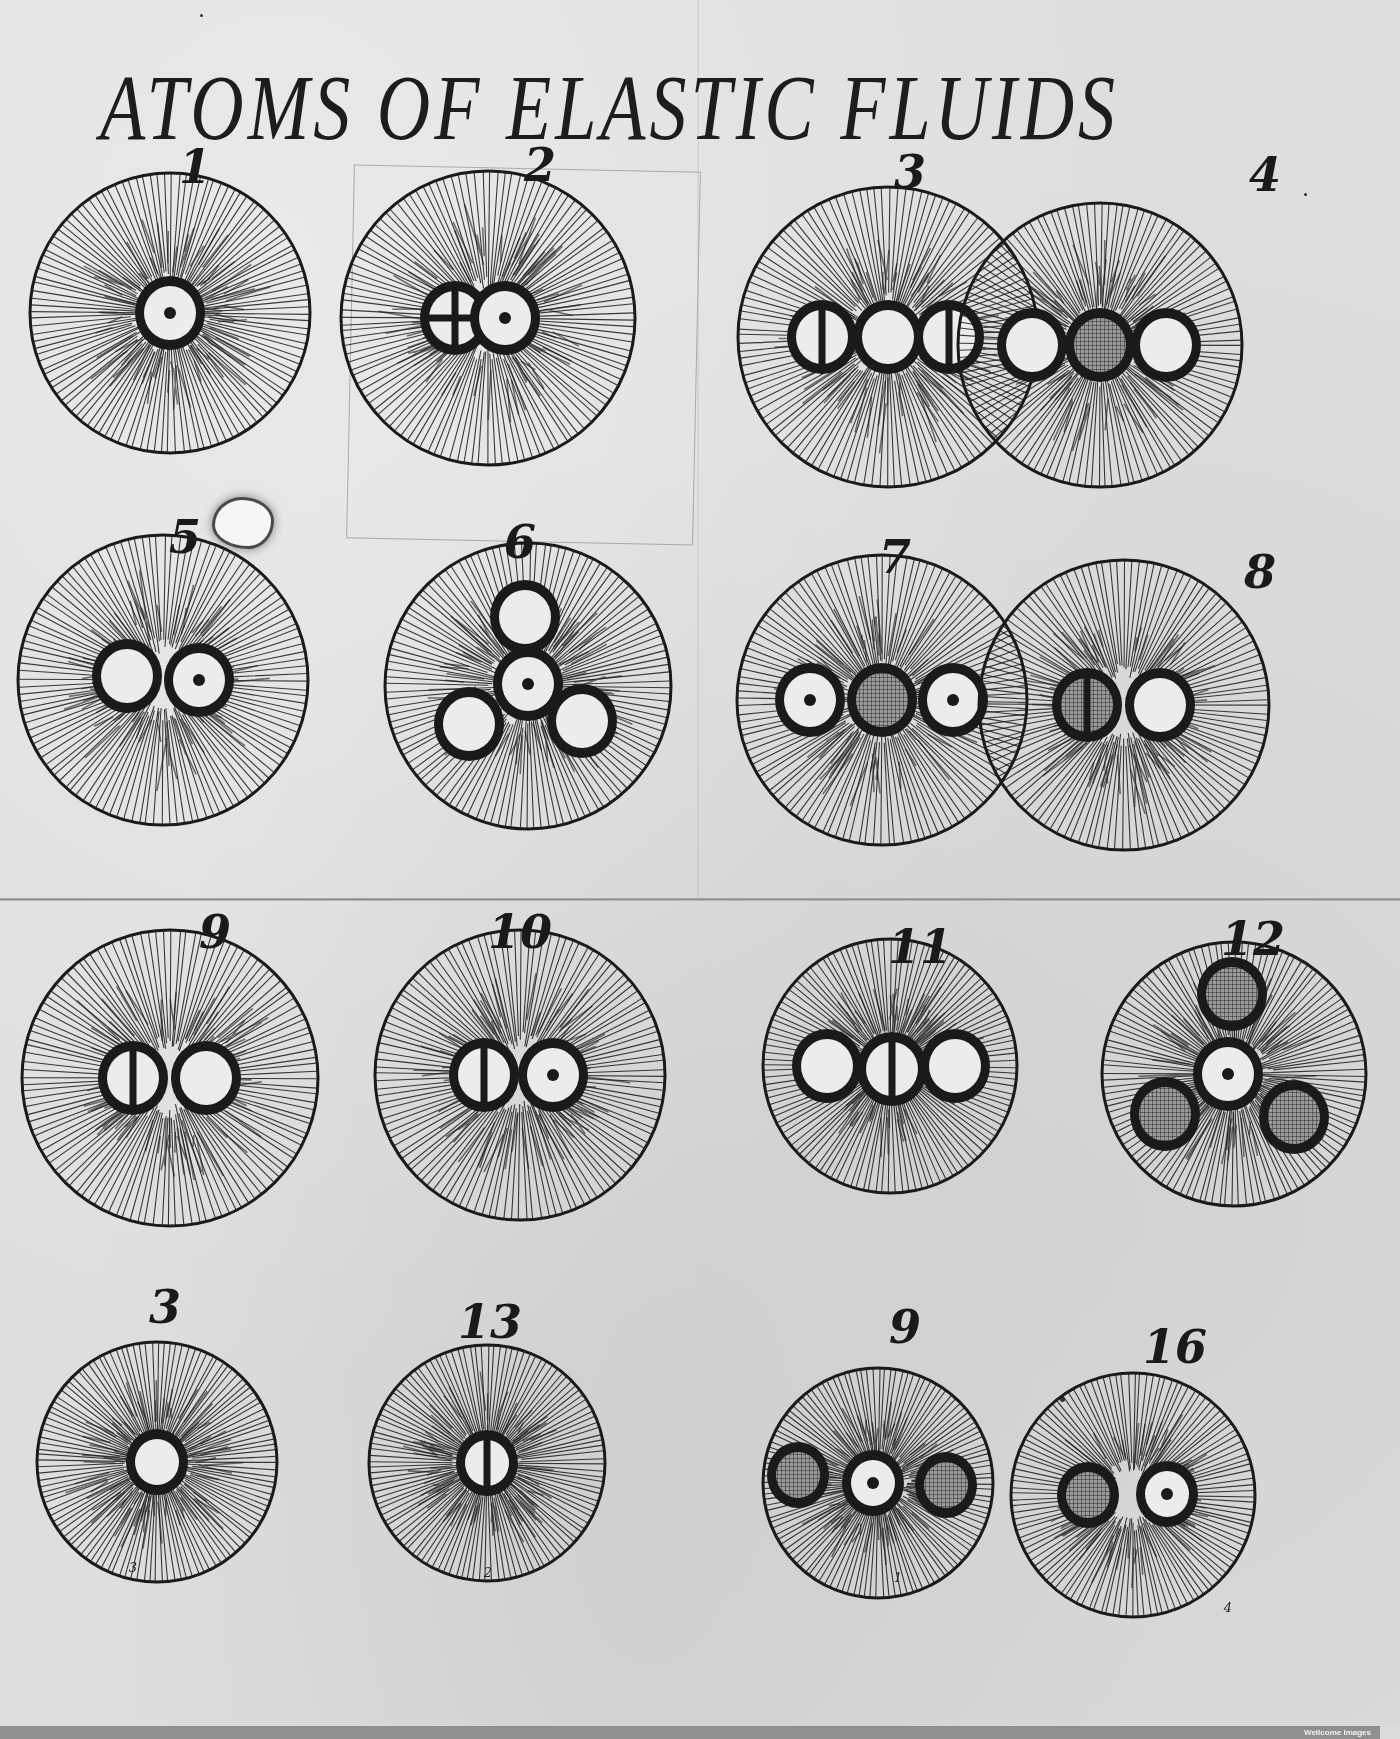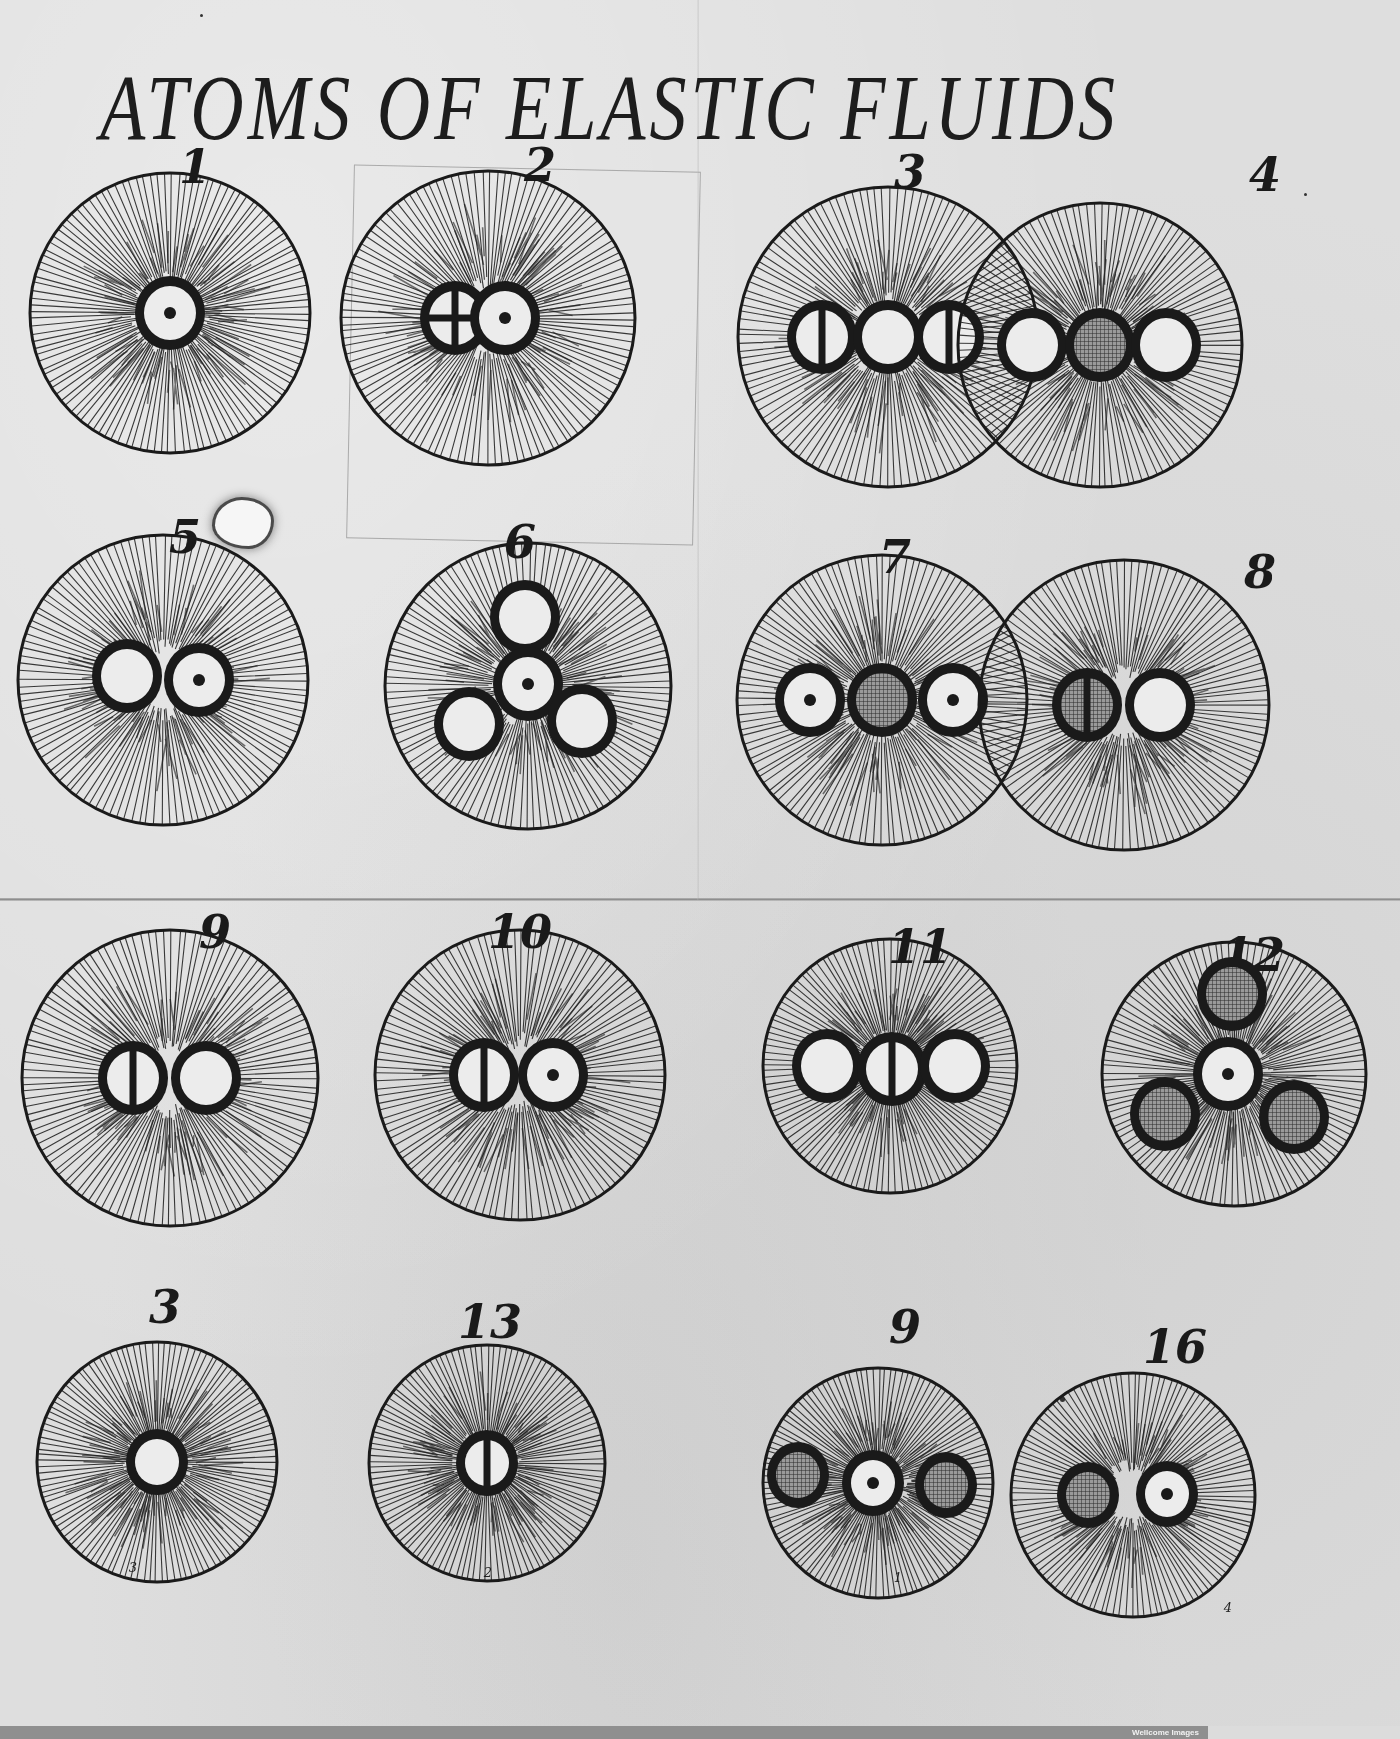--- a/index.html
+++ b/index.html
@@ -48,21 +48,21 @@
     font-size:13px; color:#222; transform:translateX(-50%);
   }
   .atom { position:absolute; }
   .burn {
     position:absolute; left:215px; top:500px; width:56px; height:46px;
     background:#f6f6f6;
     border-radius:48% 52% 40% 60% / 55% 45% 55% 45%;
     box-shadow:0 0 0 3px #4a4a4a, 0 0 8px 4px rgba(60,60,60,0.5);
   }
   .footer {
-    position:absolute; left:0; top:1726px; width:1208px; height:13px;
+    position:absolute; left:0; top:1726px; width:1380px; height:13px;
     background:#8f8f8f;
   }
   .credit {
     position:absolute; right:9px; top:0; line-height:13px;
     font-family:"Liberation Sans", sans-serif; font-size:8px; color:#f2f2f2;
     font-weight:bold;
   }
   .speck { position:absolute; width:3px; height:3px; border-radius:50%; background:#333; }
 </style>
 </head>
@@ -348,21 +348,21 @@
         <g>
           <ellipse cx="135" cy="136" rx="35" ry="37" fill="#1a1a1a"></ellipse>
           <ellipse cx="135" cy="136" rx="26" ry="27" fill="#ececec"></ellipse>
           <rect x="131.5" y="107" width="7" height="58" fill="#1a1a1a"></rect>
         </g>
         <g>
           <ellipse cx="198" cy="133" rx="35" ry="37" fill="#1a1a1a"></ellipse>
           <ellipse cx="198" cy="133" rx="26" ry="27" fill="#ececec"></ellipse>
         </g>
       </svg>
-      <div class="num" style="left: 1253px; top: 912px; margin-top: 16px;">12</div>
+      <div class="num" style="left: 1253px; top: 912px;">12</div>
       <svg width="276" height="276" class="atom" style="left: 1096px; top: 936px;">
         <defs>
           <pattern id="hatch11" width="4" height="4" patternUnits="userSpaceOnUse">
             <rect width="4" height="4" fill="#9a9a9a"></rect>
             <path d="M0 0H4M0 0V4" stroke="#2a2a2a" stroke-width="1"></path>
           </pattern>
         </defs>
         <g>
           <path d="M163.4 138.5L269.0 140.5M163.2 139.6L268.7 146.1M172.4 142.3L268.0 154.3M165.0 142.5L267.2 159.7M168.6 144.5L266.1 165.4M161.3 144.4L264.4 172.5M167.3 147.9L262.1 179.8M161.0 147.3L259.4 187.3M164.8 150.1L257.4 191.9M160.6 149.8L254.1 198.6M161.2 151.7L250.7 204.8M157.9 151.2L247.3 210.2M163.9 157.3L243.0 216.4M159.1 155.2L239.6 220.7M159.0 157.7L233.7 227.5M155.4 155.7L230.0 231.3M158.7 160.9L225.6 235.4M159.0 164.2L219.9 240.3M151.9 157.9L213.0 245.4M152.6 161.1L208.1 248.7M151.5 162.1L201.9 252.4M153.8 170.2L195.7 255.6M153.3 172.5L191.1 257.8M149.1 168.1L183.5 260.8M148.2 169.7L178.3 262.7M146.6 172.6L169.5 265.2M145.4 173.7L164.7 266.3M143.7 175.1L157.7 267.5M140.5 164.3L150.5 268.4M139.0 168.0L142.3 268.9M137.4 176.2L136.0 269.0M135.8 169.0L128.6 268.7M134.3 171.9L124.0 268.2M133.8 162.2L115.6 267.1M129.2 176.1L108.7 265.7M128.1 174.7L103.9 264.5M127.2 169.9L96.0 262.1M129.2 160.5L90.3 260.0M125.3 166.4L84.4 257.5M119.8 172.6L77.0 253.9M118.0 171.4L70.7 250.4M118.7 166.9L65.3 247.0M120.0 162.5L60.4 243.5M121.8 157.5L54.4 238.8M112.0 166.0L48.7 233.9M117.5 157.8L43.9 229.1M110.9 162.3L40.5 225.5M113.9 157.4L35.9 220.0M106.4 160.5L31.2 213.9M113.0 153.9L27.4 208.2M108.1 154.5L23.3 201.3M106.7 153.3L20.4 195.7M114.0 148.5L18.0 190.6M103.2 150.9L15.2 183.6M101.8 149.0L12.7 176.2M107.5 145.7L11.0 170.1M109.2 144.0L9.8 164.8M101.3 143.6L8.5 157.8M103.4 141.5L7.7 151.3M105.9 139.5L7.1 144.1M100.0 137.9L7.0 137.5M112.4 136.2L7.3 128.8M103.5 134.3L7.8 124.0M108.5 132.7L9.0 115.0M113.3 132.6L10.0 110.0M112.4 131.1L11.5 103.9M105.8 126.8L14.2 95.2M102.1 123.6L16.4 89.3M111.8 126.0L18.9 83.5M116.7 126.9L21.9 77.4M117.4 125.9L25.1 71.5M112.3 120.8L29.1 65.2M108.7 115.9L33.4 59.1M112.3 116.5L37.5 53.9M110.1 111.9L42.3 48.6M117.2 116.7L46.4 44.4M121.0 119.0L50.7 40.3M123.0 119.0L56.8 35.2M123.9 117.9L62.5 30.9M118.6 107.0L68.6 26.9M125.1 115.5L72.7 24.4M126.5 114.5L80.4 20.4M128.1 115.4L85.3 18.1M126.7 107.3L92.7 15.1M130.6 115.0L97.7 13.4M131.4 112.1L105.5 11.1M131.3 104.5L112.5 9.5M132.5 98.8L119.8 8.3M134.8 106.0L124.9 7.7M136.5 102.6L132.3 7.1M138.3 107.8L139.5 7.0M139.9 107.7L146.3 7.3M140.9 112.2L152.5 7.8M143.5 105.4L159.7 8.8M144.0 112.0L167.5 10.4M145.3 112.1L173.5 11.9M150.2 102.6L180.8 14.2M147.7 113.5L186.2 16.2M149.6 112.9L193.0 19.1M153.1 108.7L198.1 21.6M155.8 108.3L205.3 25.6M156.8 110.1L211.3 29.4M152.9 118.2L216.7 33.3M153.9 118.4L220.6 36.4M161.1 112.9L226.6 41.5M162.5 114.4L232.3 47.1M164.4 114.9L236.6 51.7M165.2 116.8L241.3 57.4M166.1 118.3L245.3 62.9M170.0 118.1L249.2 68.8M159.0 126.1L251.9 73.4M165.6 124.0L254.8 78.7M173.2 122.6L257.9 85.3M160.7 129.4L260.6 91.8M166.0 129.4L263.2 99.6M163.8 131.5L265.1 106.2M161.8 133.4L266.7 113.3M172.1 132.9L267.6 118.6M177.2 133.9L268.3 124.5M167.2 136.9L268.9 133.2" stroke="#1a1a1a" stroke-width="1.1" stroke-opacity="0.85"></path>
           <path d="M134.8 191.2L130.8 214.2M115.8 182.5L89.8 222.2M178.5 142.4L220.5 139.7M174.0 140.2L206.5 149.0M133.4 179.5L129.1 214.2M84.0 138.9L42.4 140.2M135.9 182.4L125.7 228.0M134.4 95.6L128.9 77.6M154.4 185.6L153.4 199.2M184.5 166.0L211.5 177.8M159.5 88.1L176.1 59.0M156.0 193.6L161.5 219.9M101.8 118.3L75.8 104.2M92.5 111.2L57.3 88.7M92.5 109.1L75.3 97.5M152.6 107.2L161.9 76.2M165.4 167.4L180.2 186.3M100.8 150.2L79.5 154.8M165.2 116.1L181.1 99.6M93.9 128.2L56.4 123.9M165.7 105.6L199.4 76.4M171.1 106.2L193.7 89.6M169.9 108.5L191.2 90.3M172.2 116.9L186.2 104.2M165.8 105.3L180.1 85.7M137.2 175.3L138.6 208.6M123.8 107.2L122.1 94.1M186.9 113.8L224.6 99.8M132.5 83.0L136.7 67.9M136.7 190.6L131.9 224.7M169.5 185.1L176.5 195.4M99.0 163.8L66.0 193.3M127.5 93.6L127.6 79.2M103.6 100.0L87.4 82.8M113.2 169.9L91.8 193.9M164.0 170.3L184.3 196.5M100.1 152.7L79.2 159.9M118.0 105.3L102.3 76.4M108.0 108.2L75.7 79.4M110.2 92.2L99.9 69.1M101.5 160.6L83.5 178.4M140.1 188.4L137.7 211.6M108.9 164.3L82.6 188.9M116.2 86.2L97.7 47.0M174.3 158.6L208.9 182.8M116.9 89.7L104.9 51.4M89.2 115.0L65.3 95.2M145.2 182.0L148.0 220.7M112.4 103.0L98.6 73.8M161.4 168.5L189.7 207.4M138.6 103.0L137.3 57.4M112.1 168.3L91.6 191.5M99.6 138.7L69.0 139.4M138.3 96.5L144.7 63.9M174.9 113.5L192.0 106.0M123.1 84.2L114.4 65.6M125.0 175.6L114.2 211.8M98.9 182.2L84.5 196.4M163.4 106.9L175.3 92.9M79.5 141.2L53.4 147.8M152.4 108.0L162.9 77.3M183.2 148.6L205.8 155.2M99.8 165.9L67.4 187.0M107.4 175.8L94.9 186.9M115.7 183.3L91.1 223.7M164.4 160.1L194.8 184.6M188.5 157.9L205.4 158.8M155.2 86.3L175.2 42.7M125.7 90.9L121.6 53.2M190.5 140.9L205.2 146.3" stroke="#1a1a1a" stroke-width="1.6" stroke-opacity="0.6"></path>

